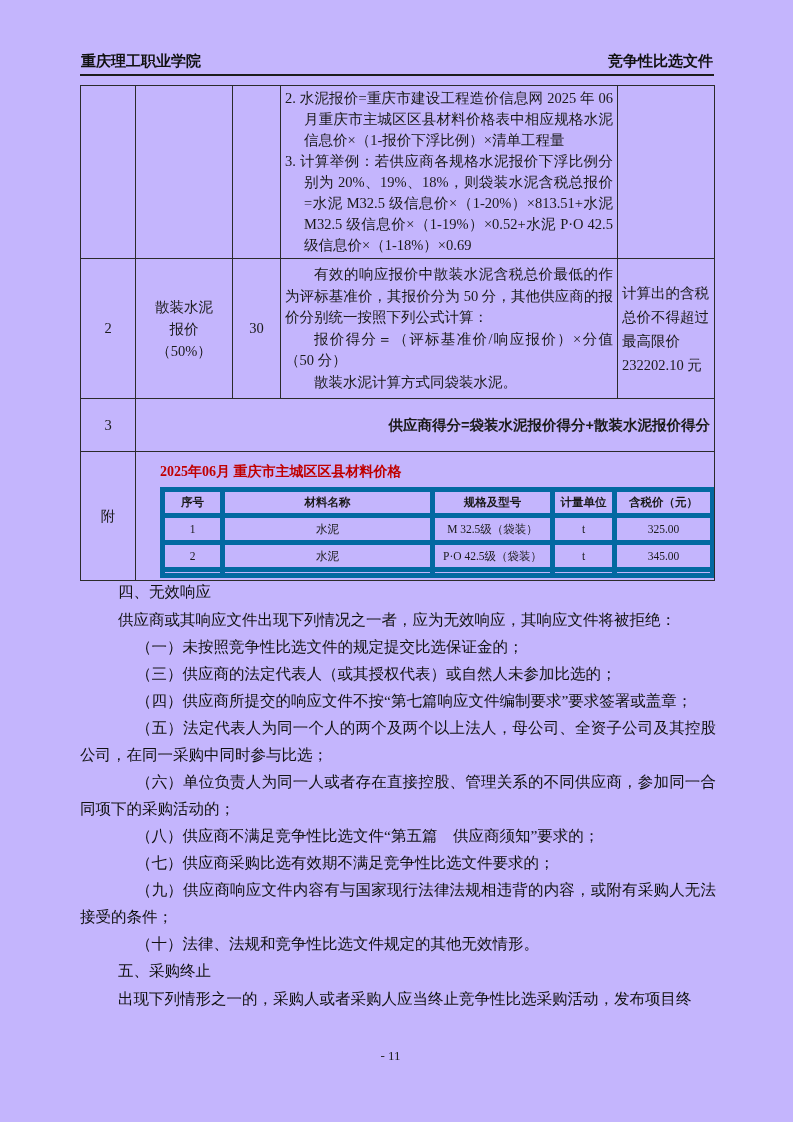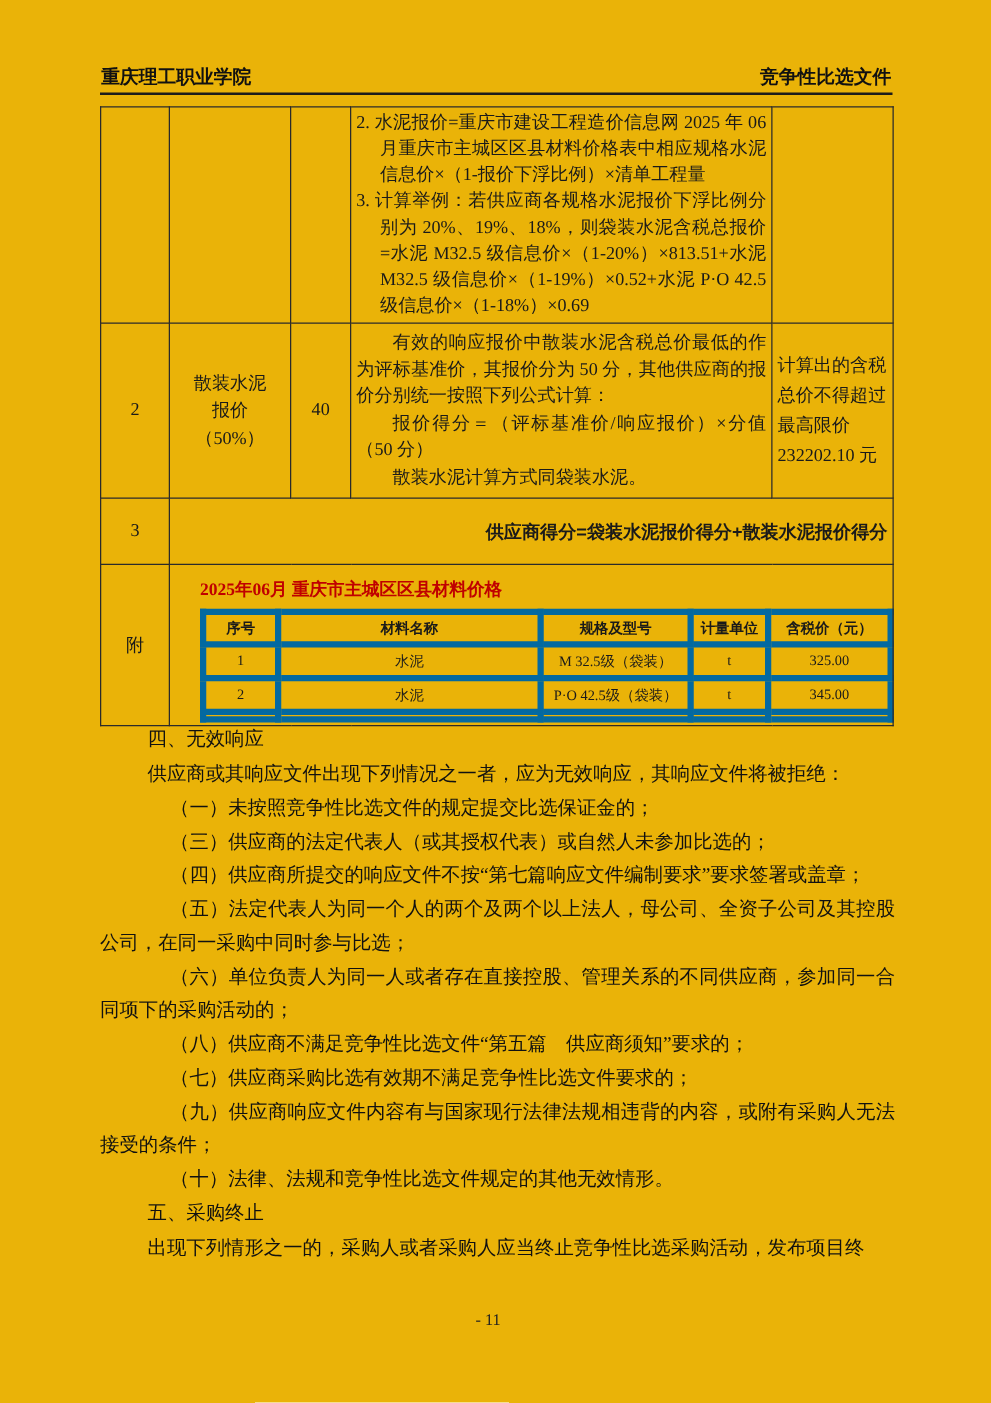--- a/index.html
+++ b/index.html
@@ -1,21 +1,21 @@
 <!DOCTYPE html>
 <html><head>
 <meta charset="utf-8">
 <style>
   * { box-sizing: border-box; }
   html,body { margin:0; padding:0; background:#ffffff; }
   .page {
     position: relative;
     width: 793px;
     height: 1122px;
-    background: #eab308;
+    background: #c4b5fd;
     font-family: "Liberation Serif", "DejaVu Serif", serif;
     color: #1a1a1a;
     overflow: hidden;
   }
   
   .hdr-left {
     position: absolute; left: 81px; top: 52px;
     font-family: "Liberation Sans", "DejaVu Sans", sans-serif;
     font-size: 15px; font-weight: 600; color:#111;
   }
@@ -116,21 +116,21 @@
       </td>
       <td></td>
     </tr>
     <tr style="height:140px;">
       <td class="c">2</td>
       <td>
         <div class="name-line">散装水泥</div>
         <div class="name-line">报价</div>
         <div class="name-line">（50%）</div>
       </td>
-      <td class="c">40</td>
+      <td class="c">30</td>
       <td class="desc-cell">
         <p class="p-ind">有效的响应报价中散装水泥含税总价最低的作为评标基准价，其报价分为 50 分，其他供应商的报价分别统一按照下列公式计算：</p>
         <p class="p-ind">报价得分＝（评标基准价/响应报价）×分值（50 分）</p>
         <p class="p-ind">散装水泥计算方式同袋装水泥。</p>
       </td>
       <td class="note-cell">计算出的含税总价不得超过最高限价 232202.10 元</td>
     </tr>
     <tr style="height:53px;">
       <td class="c">3</td>
       <td class="formula-cell" colspan="4">供应商得分=袋装水泥报价得分+散装水泥报价得分</td>

